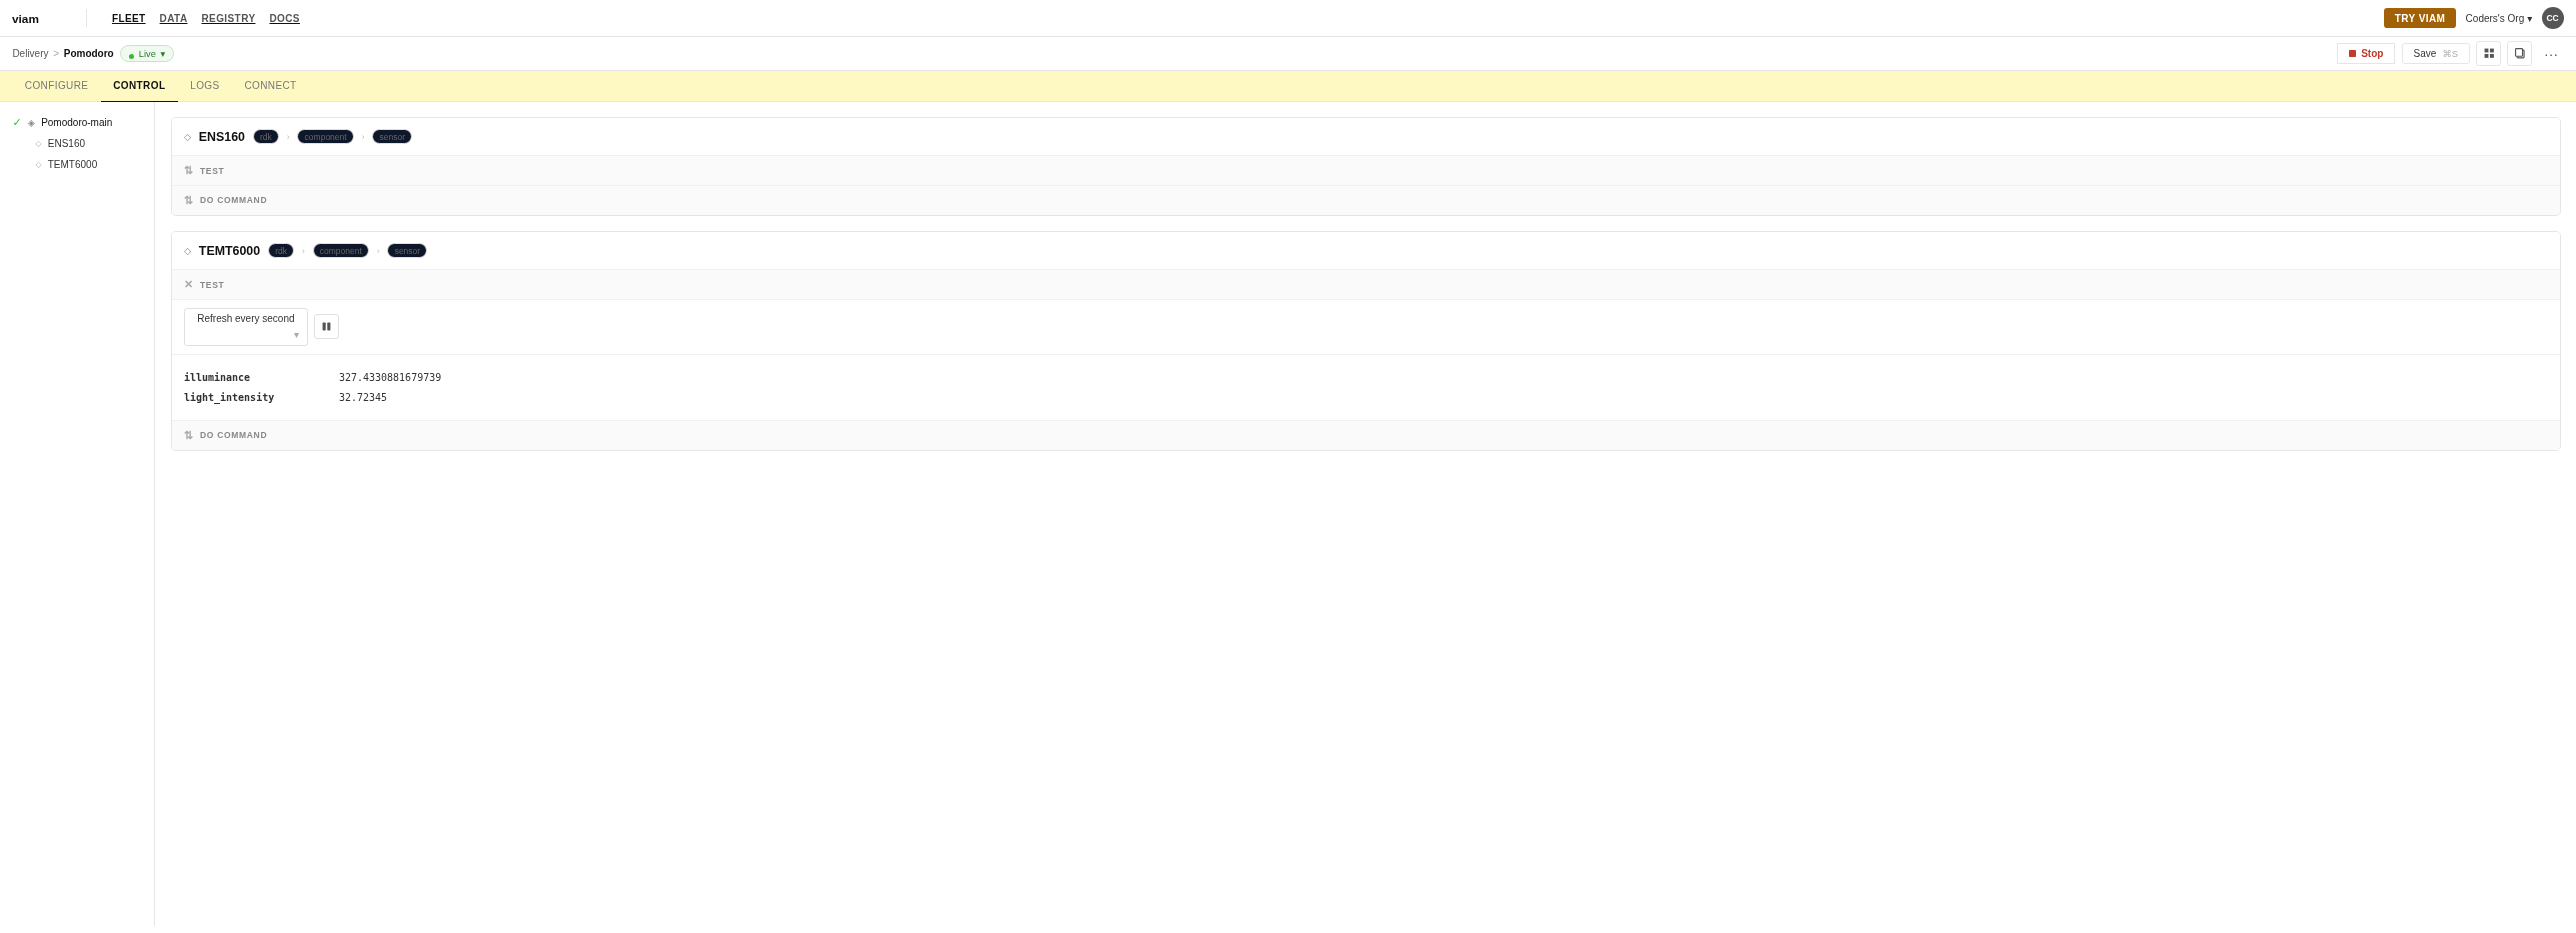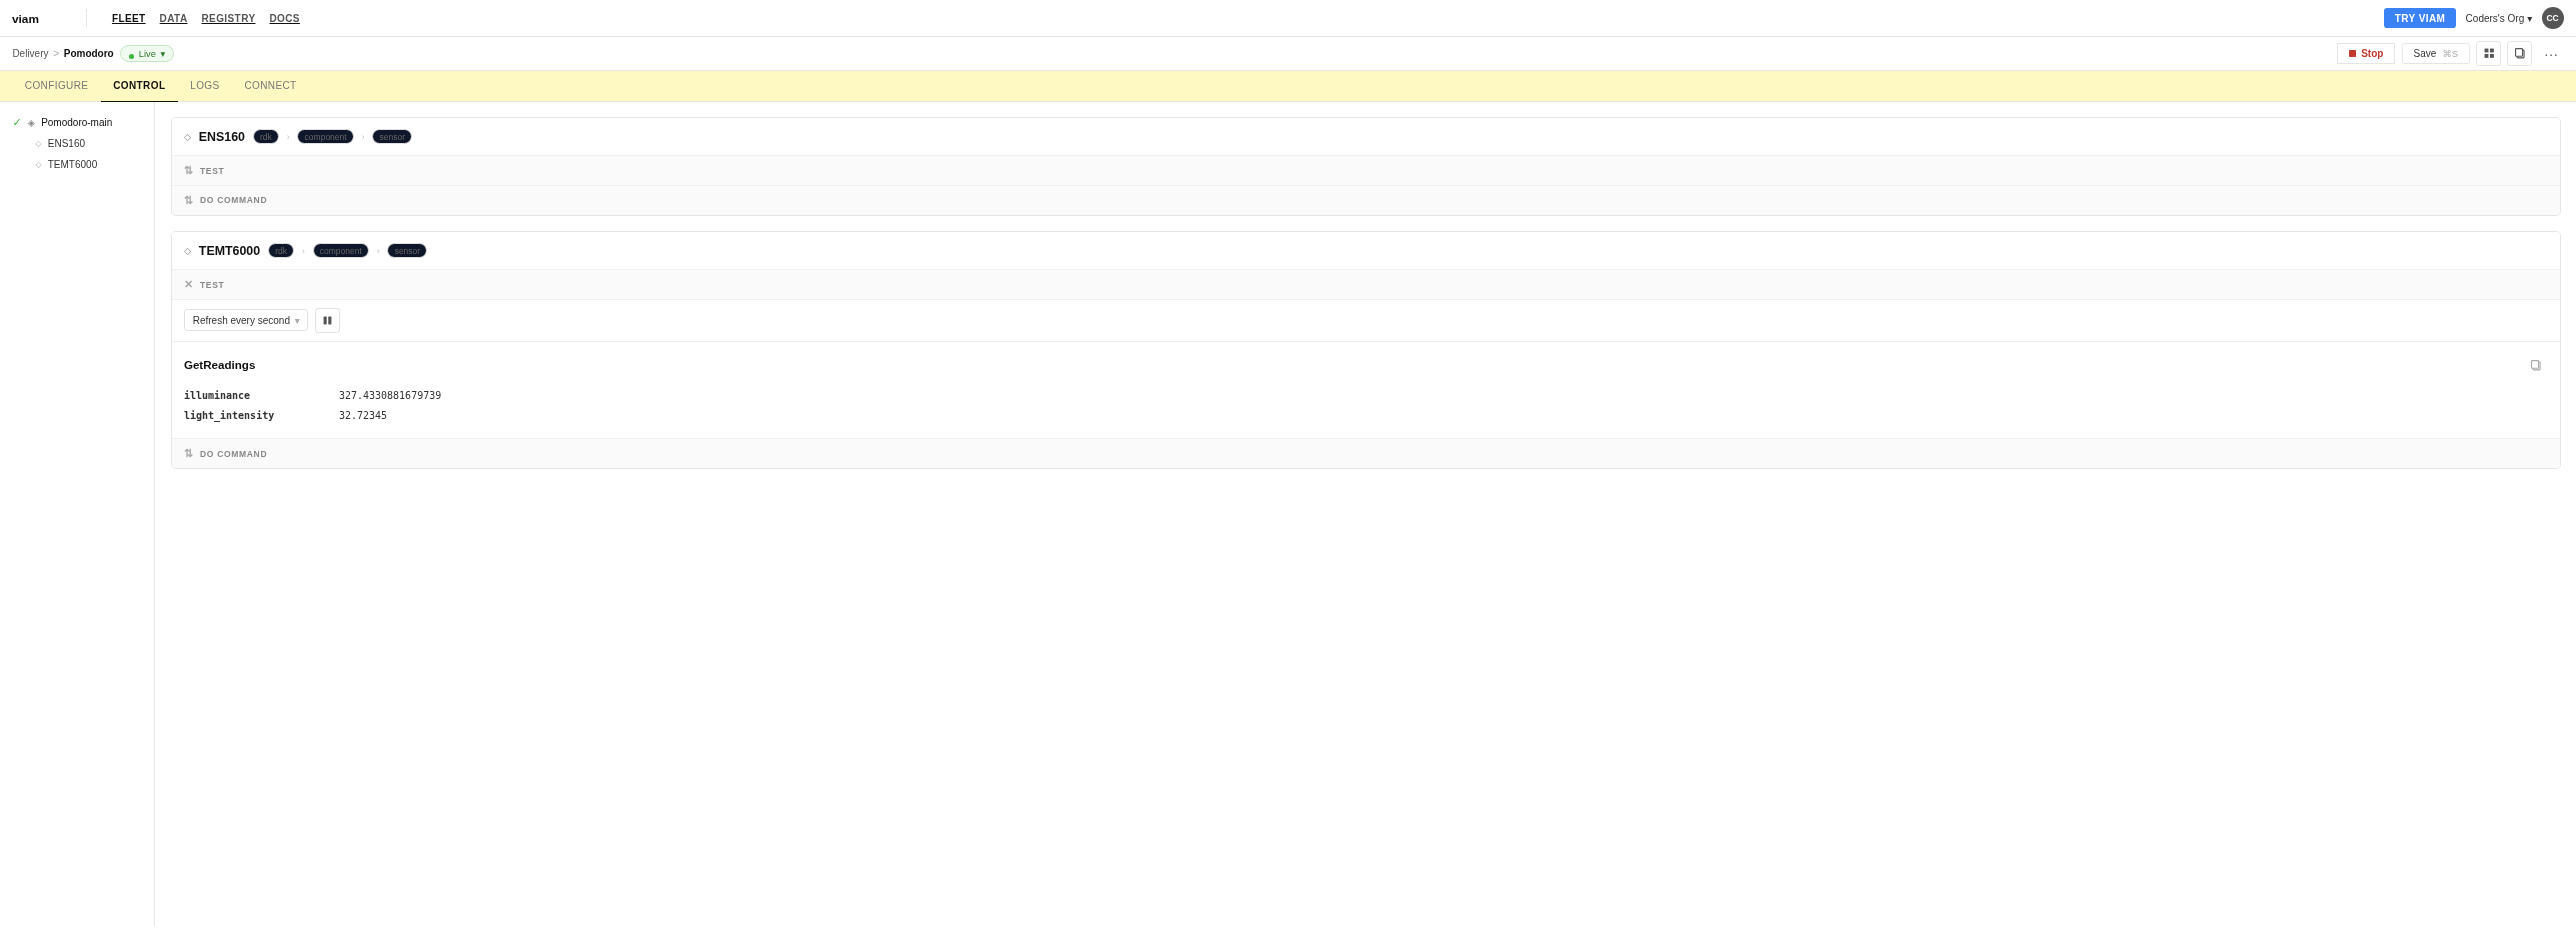--- a/index.html
+++ b/index.html
@@ -14,21 +14,21 @@
     .logo svg { width: 43px; height: 18.6px; }
     .nav-divider { width: 0.8px; height: 18.6px; background: #e5e5e5; margin: 0 6.2px; }
     .nav-links { display: flex; gap: 14px; text-decoration: underline; }
     .nav-link {
       font-size: 10px; font-weight: 600; letter-spacing: 0.04em;
       color: #555; text-decoration: none; cursor: pointer;
     }
     .nav-link.active { color: #111; }
     .nav-right { margin-left: auto; display: flex; align-items: center; gap: 9.3px; }
     .try-viam-btn {
-      background: #3b82f6; color: #fff; border: none; border-radius: 3.1px;
+      background: #a16207; color: #fff; border: none; border-radius: 3.1px;
       padding: 4.7px 11px; font-size: 10px; font-weight: 600; cursor: pointer;
       letter-spacing: 0.04em;
     }
     .org-selector {
       display: flex; align-items: center; gap: 3.1px; cursor: pointer;
       font-size: 10px; color: #333; font-weight: 500;
     }
     .org-avatar {
       width: 22px; height: 22px; border-radius: 50%; background: #555;
       color: #fff; display: flex; align-items: center; justify-content: center;
@@ -130,24 +130,24 @@
       color: #888; cursor: pointer; background: #fafafa;
     }
     .section-row .expand-icon { color: #aaa; font-size: 11px; }
 
     
     .refresh-bar {
       display: flex; align-items: center; gap: 6.2px;
       padding: 7.8px 12.4px; border-top: 0.8px solid #f0f0f0; background: #fff;
     }
     .refresh-select {
-      display: flex; align-items: flex-end; gap: 4.7px;
+      display: flex; align-items: center; gap: 4.7px;
       border: 0.8px solid #e0e0e0; border-radius: 3.1px;
       padding: 4.7px 7.8px; font-size: 10px; color: #333;
-      cursor: pointer; background: #fff; min-width: 124px;
+      cursor: pointer; background: #fff; min-width: 124px; flex-direction: column;
     }
     .refresh-select .chevron { color: #aaa; margin-left: auto; }
     .pause-btn {
       width: 25px; height: 25px; border: 0.8px solid #e0e0e0;
       border-radius: 3.1px; background: #fff; display: flex;
       align-items: center; justify-content: center; cursor: pointer;
       color: #555;
     }
 
     
@@ -306,29 +306,20 @@
         </div>
         <button class="pause-btn">
           <svg width="11" height="11" viewBox="0 0 14 14">
             <rect x="2" y="2" width="4" height="10" fill="#555" rx="1"></rect>
             <rect x="8" y="2" width="4" height="10" fill="#555" rx="1"></rect>
           </svg>
         </button>
       </div>
 
       <div class="readings-section">
-        <div class="readings-header">
-          <span class="readings-title">GetReadings</span>
-          <button class="copy-btn">
-            <svg width="12.4" height="12.4" viewBox="0 0 16 16" fill="none">
-              <rect x="4" y="4" width="9" height="10" rx="1" stroke="#aaa" stroke-width="1.5" fill="none"></rect>
-              <rect x="2" y="2" width="9" height="10" rx="1" stroke="#aaa" stroke-width="1.5" fill="#fff"></rect>
-            </svg>
-          </button>
-        </div>
         <div class="reading-row">
           <span class="reading-key">illuminance</span>
           <span class="reading-value">327.4330881679739</span>
         </div>
         <div class="reading-row">
           <span class="reading-key">light_intensity</span>
           <span class="reading-value">32.72345</span>
         </div>
       </div>
 

